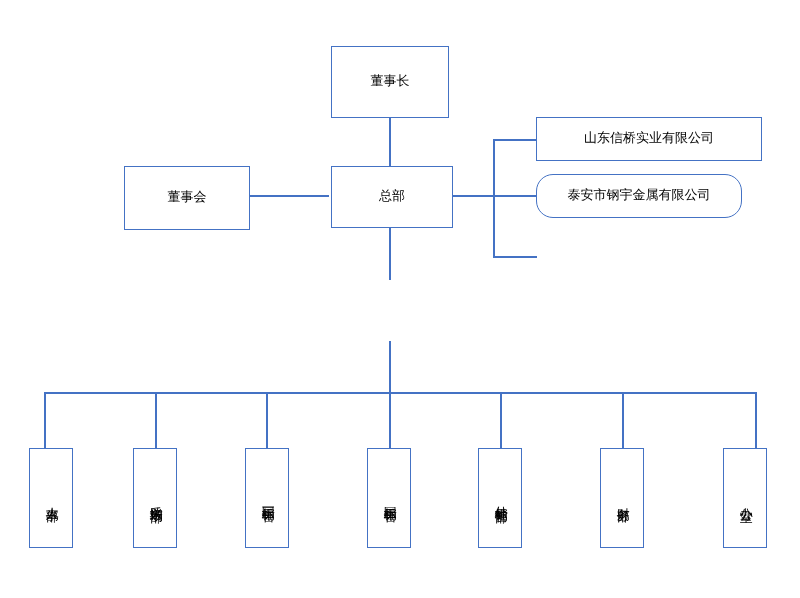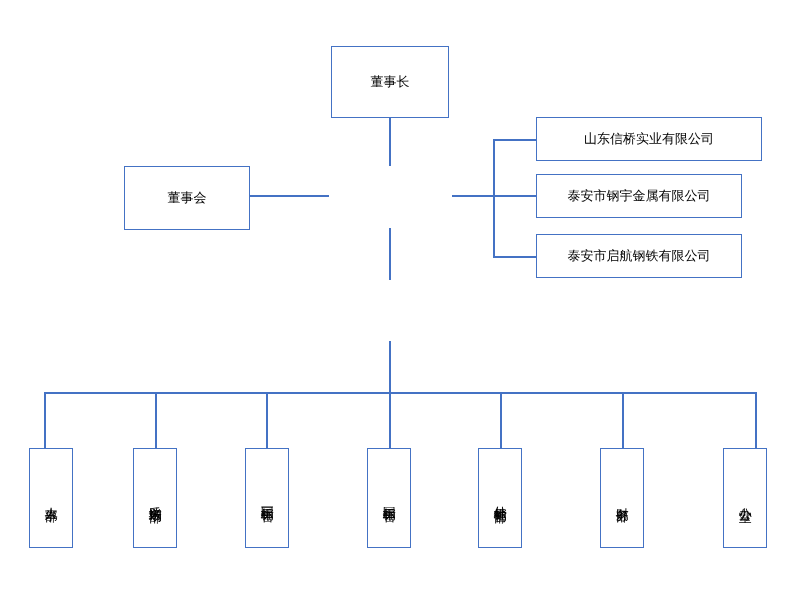--- a/index.html
+++ b/index.html
@@ -5,21 +5,21 @@
   html, body {
     margin: 0;
     padding: 0;
     background: #ffffff;
   }
   #canvas {
     position: relative;
     width: 800px;
     height: 598px;
     background: #ffffff;
-    font-family: Liberation Sans, sans-serif;
+    font-family: Liberation Mono, monospace;
     overflow: hidden;
   }
   .node {
     position: absolute;
     box-sizing: border-box;
     border: 1px solid #4472c4;
     background: #ffffff;
     color: #000000;
     display: flex;
     align-items: center;
@@ -68,27 +68,27 @@
   <div class="conn v" style="left:266px; top:392px; height:56px;"></div>
   <div class="conn v" style="left:389px; top:392px; height:56px;"></div>
   <div class="conn v" style="left:500px; top:392px; height:56px;"></div>
   <div class="conn v" style="left:622px; top:392px; height:56px;"></div>
   <div class="conn v" style="left:755px; top:392px; height:56px;"></div>
 
   <div class="node" style="left:331px; top:46px; width:118px; height:72px;">董事长</div>
 
   <div class="node" style="left:124px; top:166px; width:126px; height:64px;">董事会</div>
 
+  <div class="node" style="left:331px; top:166px; width:122px; height:62px;">总部</div>
 
 
   <div class="node" style="left:536px; top:117px; width:226px; height:44px;">山东信桥实业有限公司</div>
 
-  <div class="node" style="left:536px; top:174px; width:206px; height:44px;">泰安市钢宇金属有限公司</div>
+  <div class="node" style="left:536px; top:174px; width:206px; height:44px;border-radius:17px;">泰安市钢宇金属有限公司</div>
 
-  <div class="node" style="left:536px; top:234px; width:206px; height:44px;">泰安市启航钢铁有限公司</div>
 
   <div class="node vertical" style="left:29px; top:448px; width:44px; height:100px;">人事部</div>
 
   <div class="node vertical" style="left:133px; top:448px; width:44px; height:100px;">采购市场部</div>
 
   <div class="node vertical" style="left:245px; top:448px; width:44px; height:100px;">国标销售一</div>
 
   <div class="node vertical" style="left:367px; top:448px; width:44px; height:100px;">国标销售二</div>
 
   <div class="node vertical" style="left:478px; top:448px; width:44px; height:100px;">外标销售部</div>

